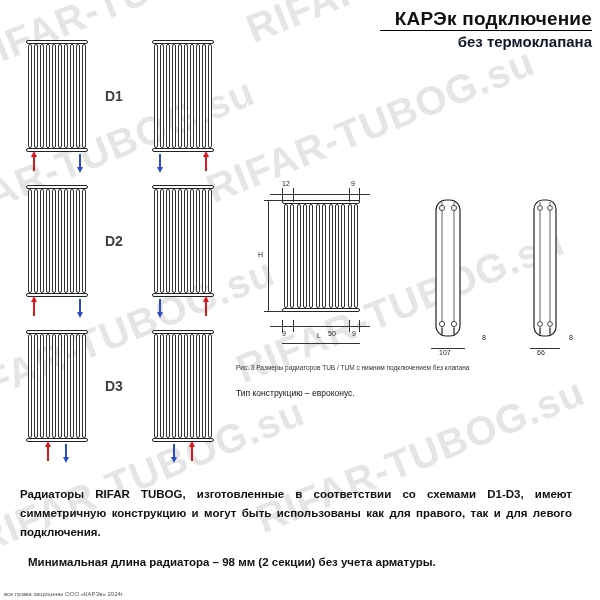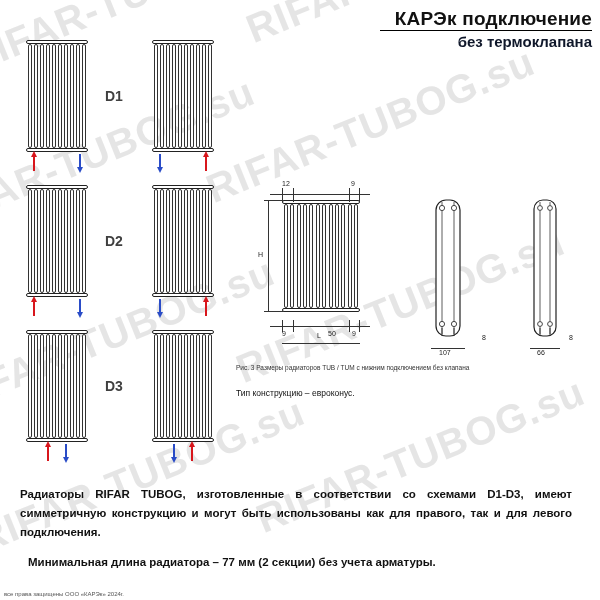--- a/index.html
+++ b/index.html
@@ -360,17 +360,17 @@
   <div class="dim-line" style="left:530px;top:348px;width:30px;height:1px;background:#333;position:absolute;"></div>
   <div class="dim-text" style="left:537px;top:349px;">66</div>
 
   <div class="cap-fig" style="left:236px;top:364px;width:260px;">Рис. 3 Размеры радиаторов TUB / TUM с нижним подключением без клапана</div>
 
   <div class="cap-note" style="left:236px;top:388px;width:250px;">
     <div>Тип конструкцию – евроконус.</div>
   </div>
 
   <div class="para" style="top:485px;">Радиаторы RIFAR TUBOG, изготовленные в соответствии со схемами D1-D3, имеют симметричную конструкцию и могут быть использованы как для правого, так и для левого подключения.</div>
-  <div class="para2" style="top:556px;">Минимальная длина радиатора – 77 мм (2 секции) без учета арматуры.</div>
+  <div class="para2" style="top:556px;">Минимальная длина радиатора – 98 мм (2 секции) без учета арматуры.</div>
 
   <div class="footer">все права защищены ООО «КАРЭк» 2024г.</div>
 
 </div>
 
 </body></html>

